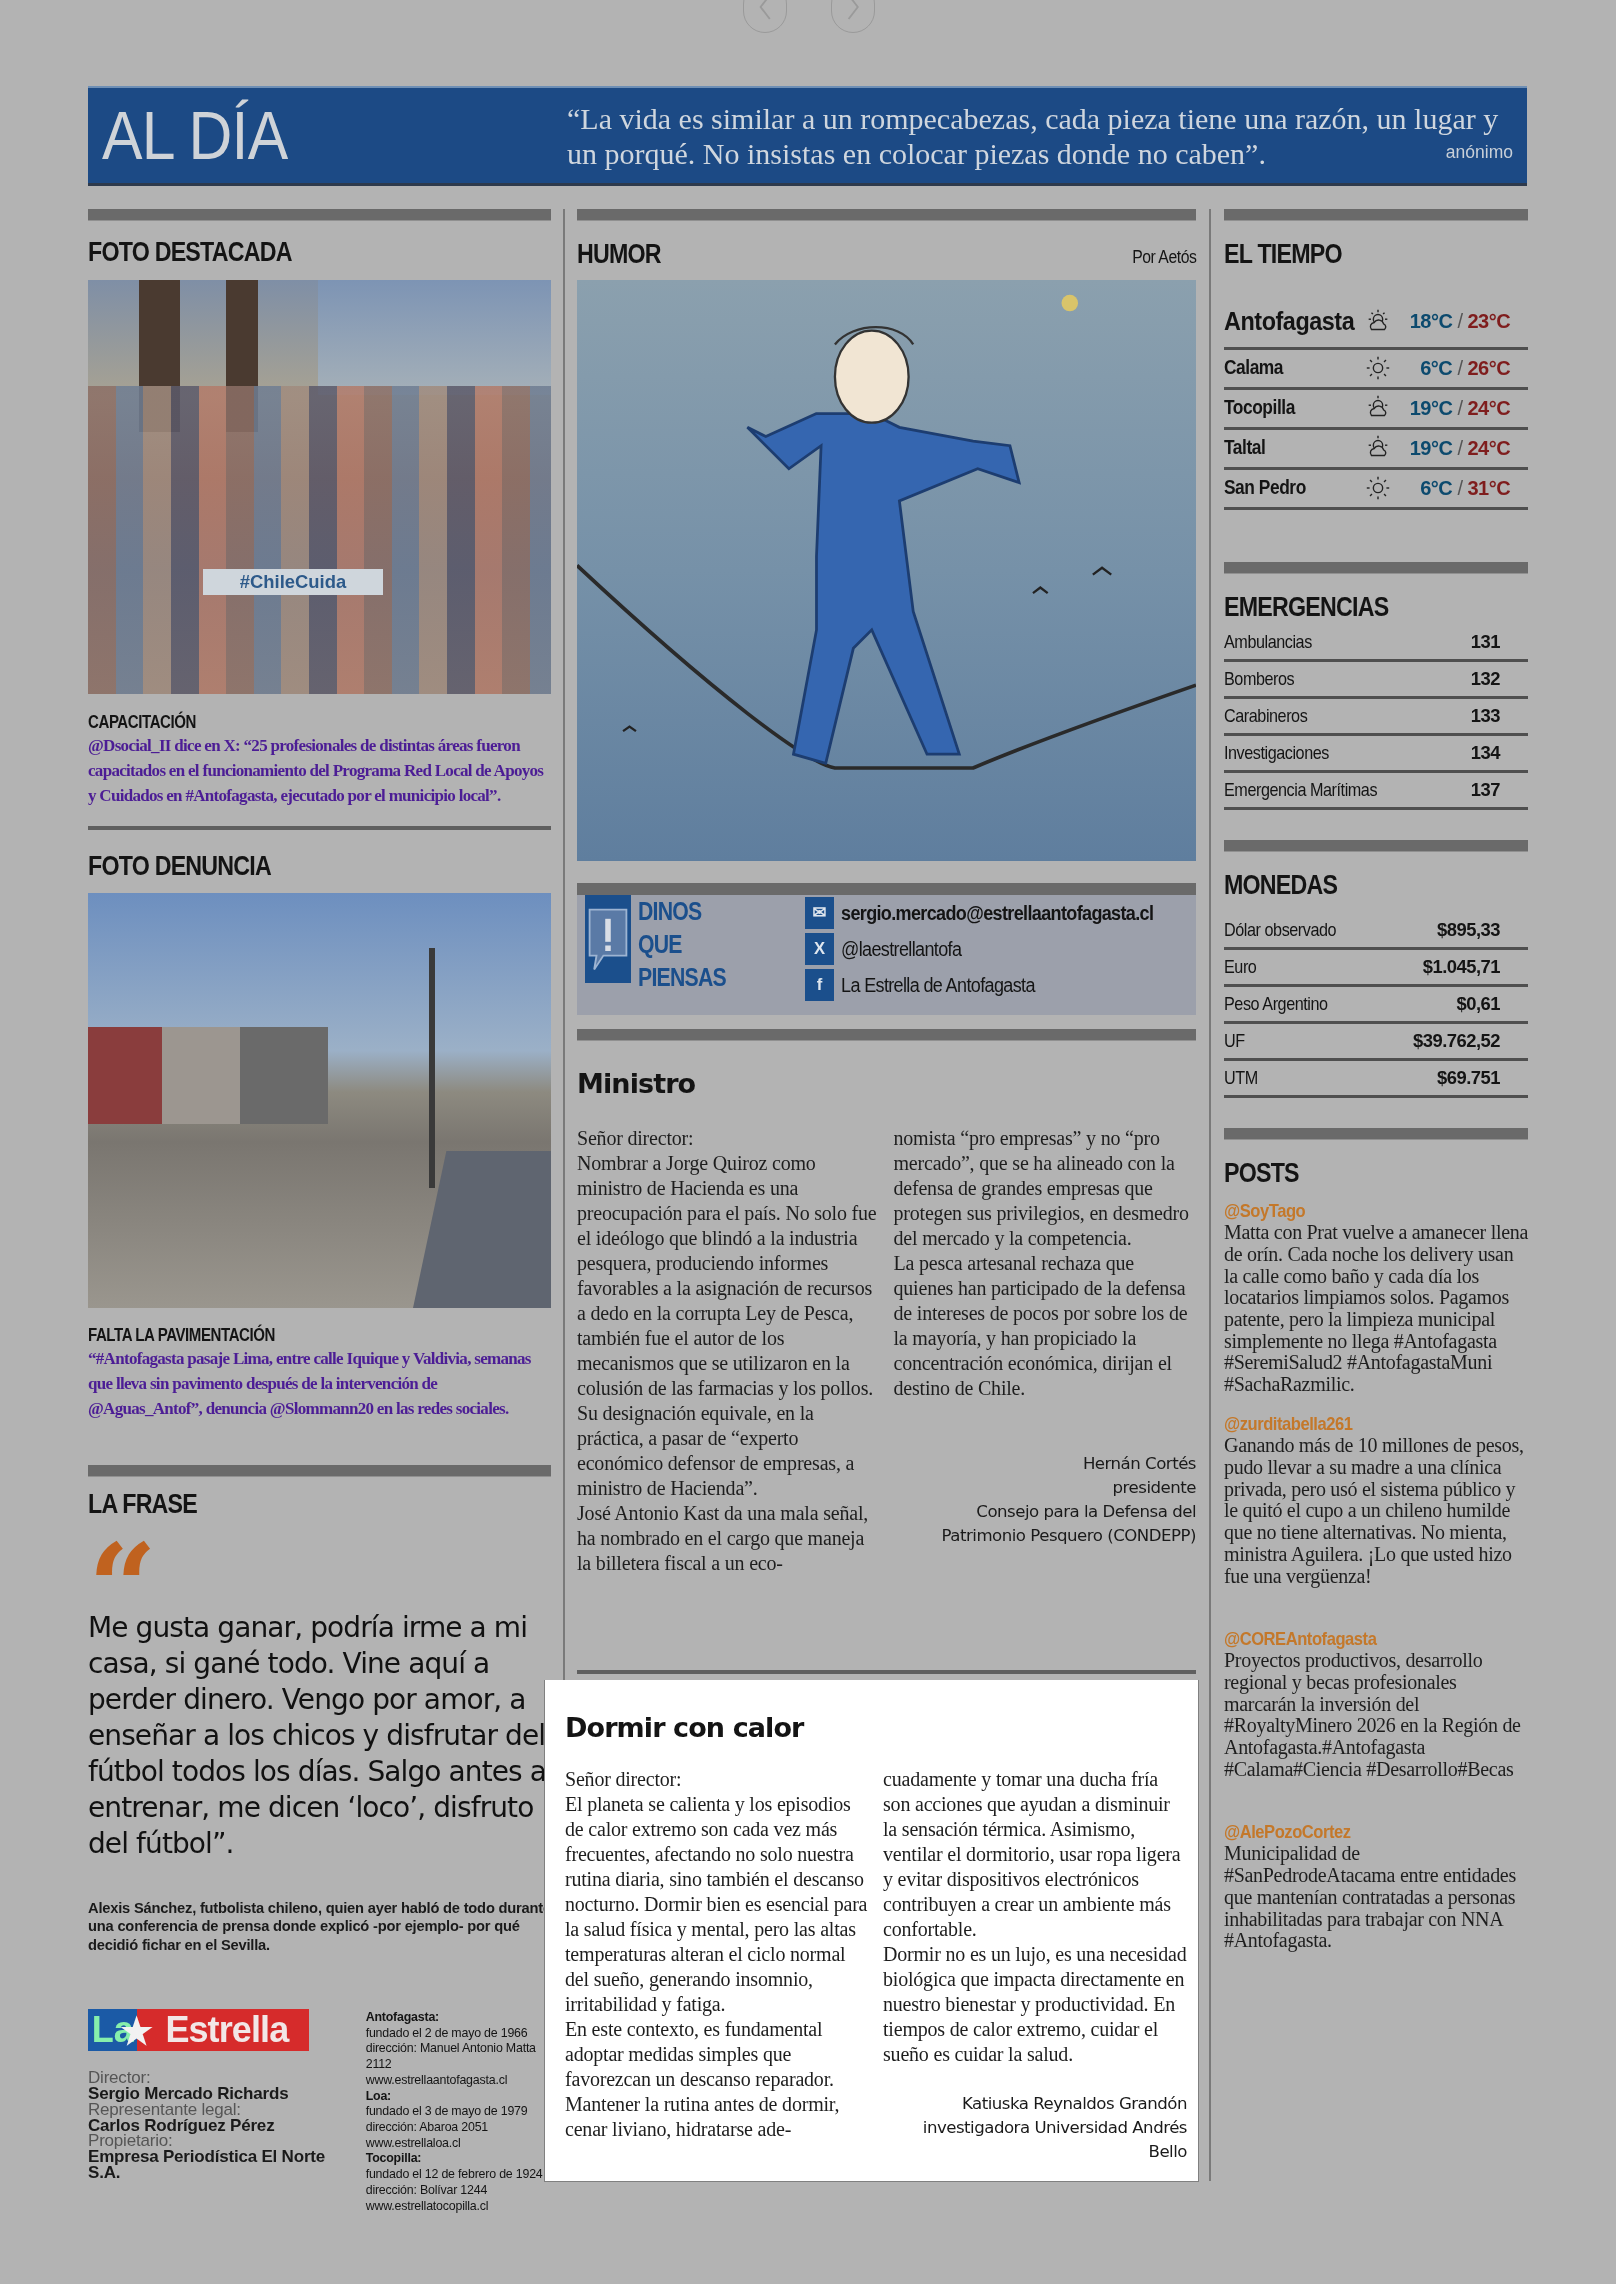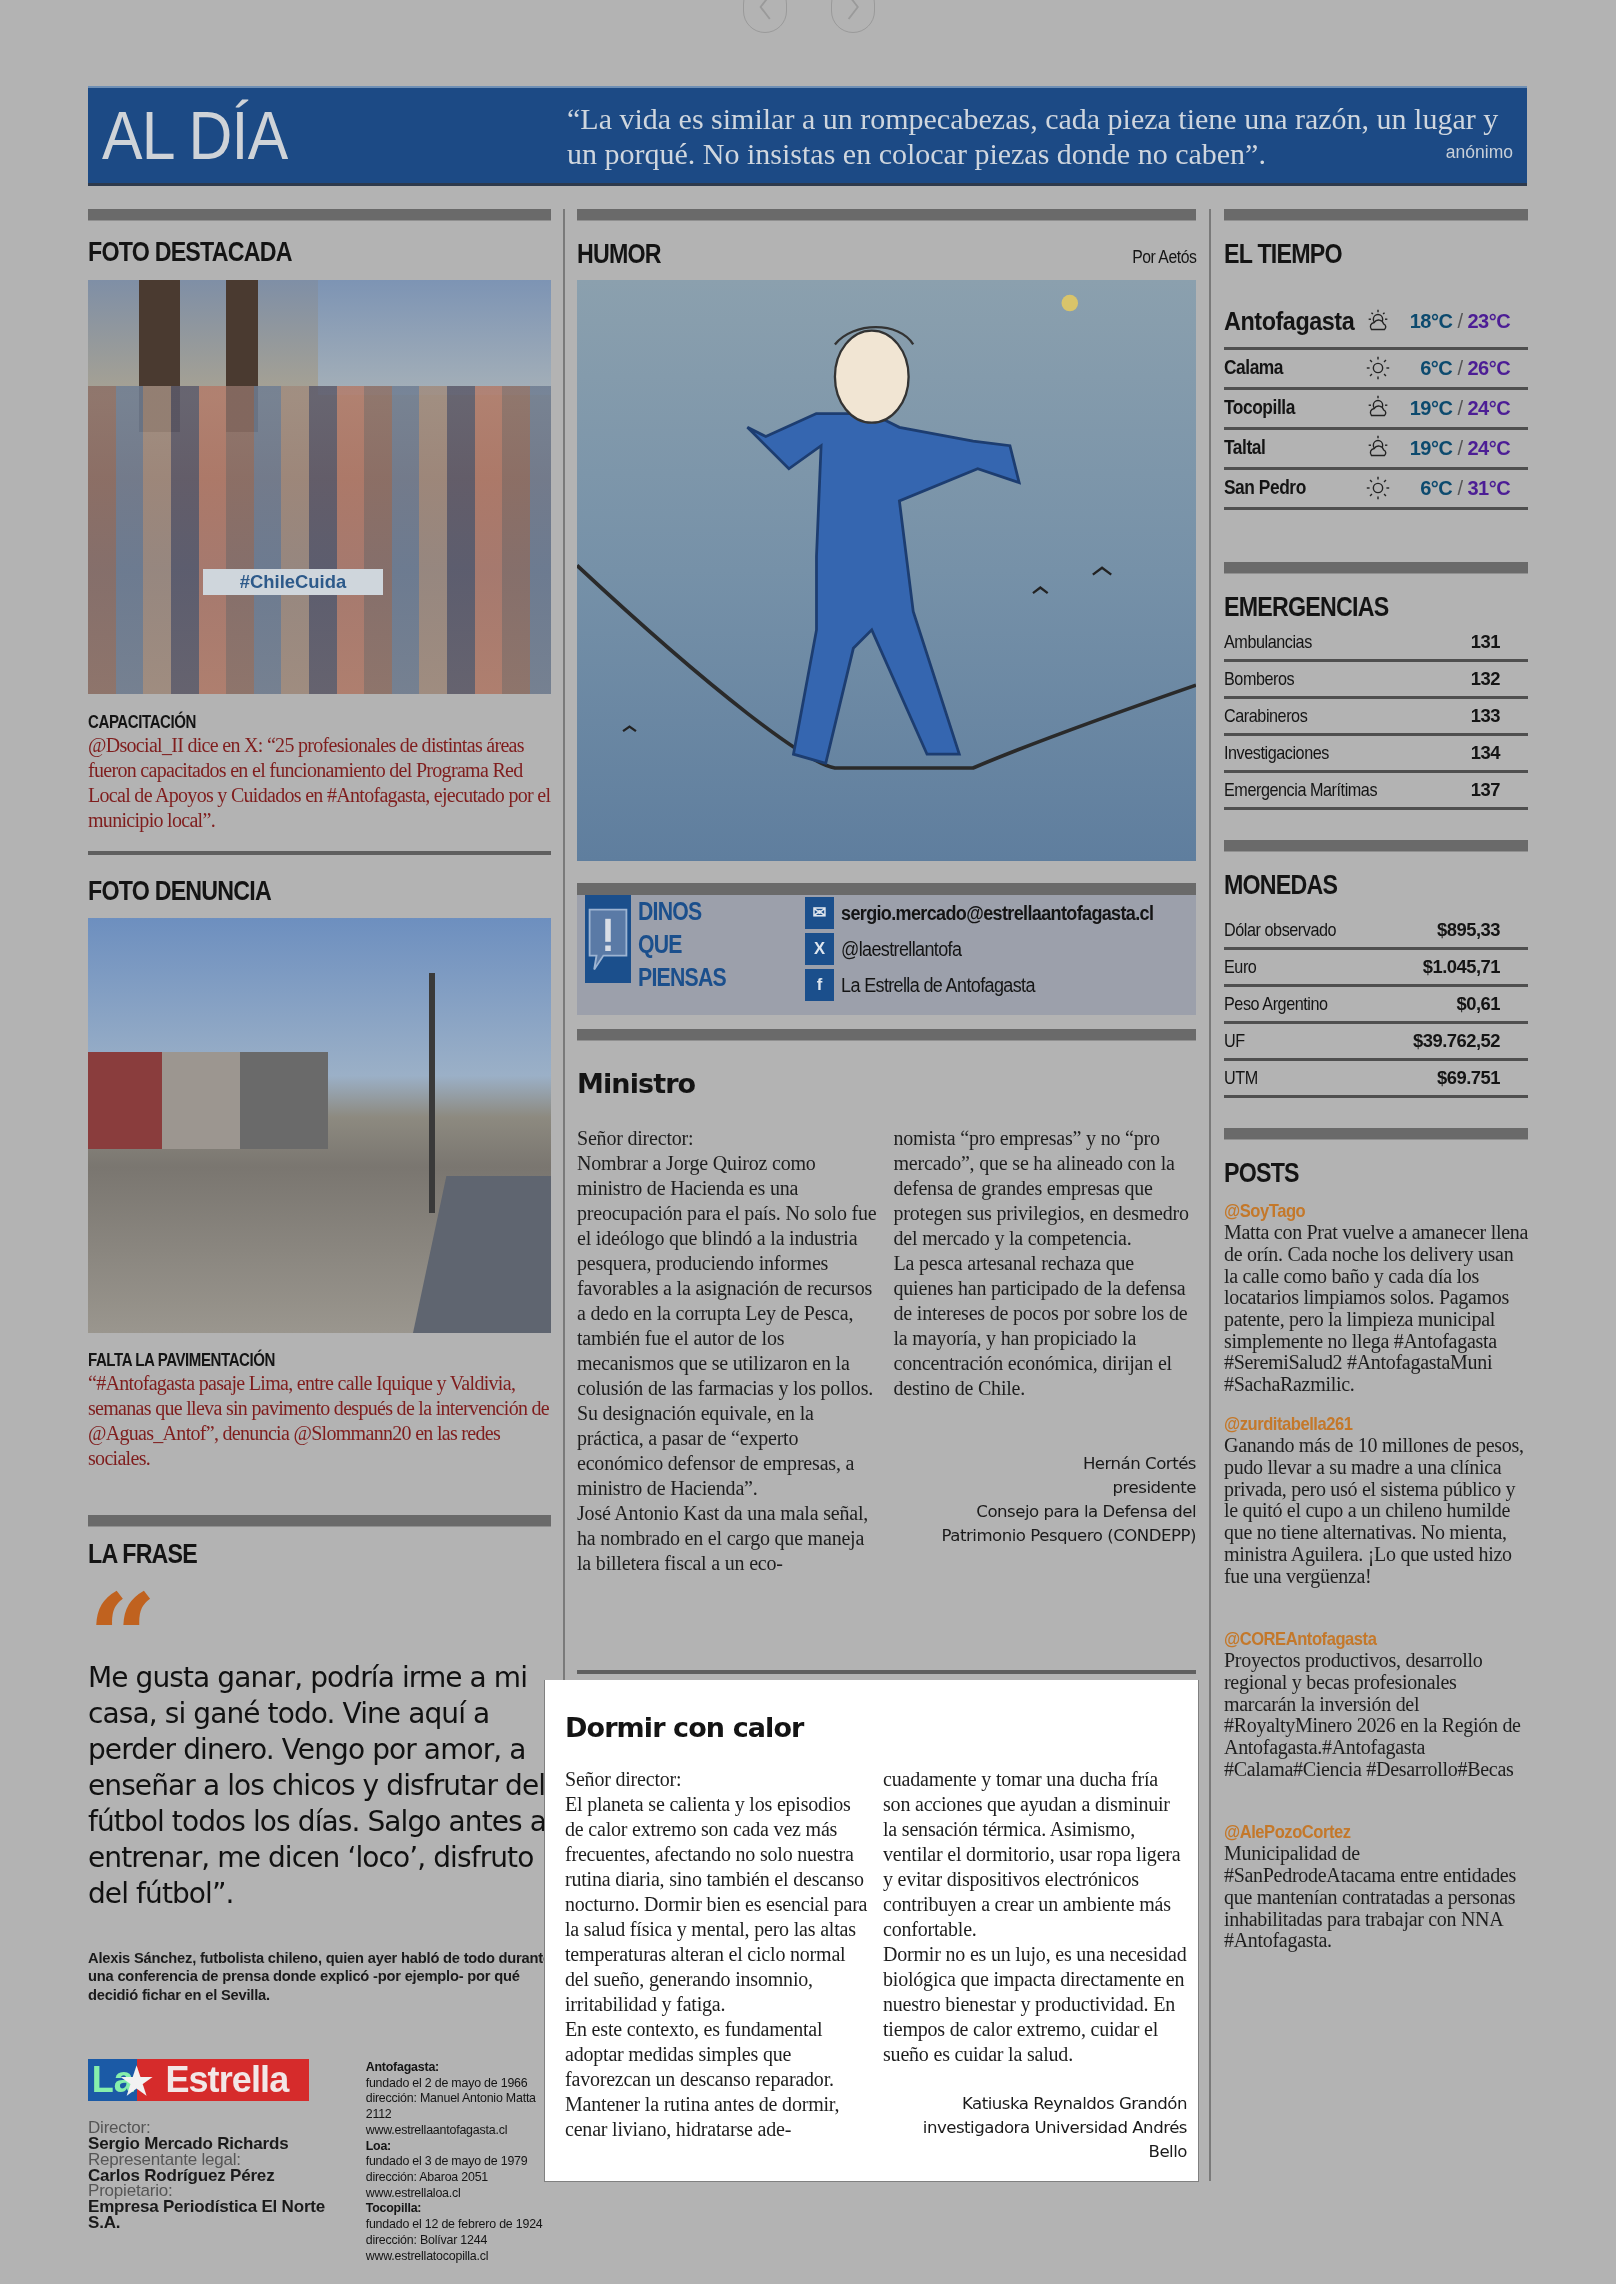--- a/index.html
+++ b/index.html
@@ -37,21 +37,21 @@
   .photo-group .sky { position: absolute; left: 230px; top: 0; width: 233px; height: 115px; background: linear-gradient(180deg, #7d94b4, #a5b0b8); }
   .photo-group .pillar { position: absolute; top: 0; width: 41px; height: 152px; background: #4a3a30; }
   .photo-group .crowd { position: absolute; left: 0; right: 0; top: 106px; height: 309px; background: repeating-linear-gradient(90deg, #8c6f66 0 28px, #6f7d92 28px 55px, #a08b7e 55px 83px, #5c5a6a 83px 111px, #b27b6a 111px 138px); opacity: 0.85; }
   .photo-sign { position: absolute; left: 115px; top: 289px; width: 180px; height: 26px; background: #cfd6dc; color: #2d5a8a; font-weight: 700; font-size: 18.4px; display: flex; align-items: center; justify-content: center; }
   .photo-street { height: 415px; margin-top: 13px; background: linear-gradient(180deg, #6d8fbf 0%, #9bb0c7 38%, #8d8a80 48%, #7a7670 60%, #9a968e 100%); }
   .photo-street .houses { position: absolute; left: 0; top: 134px; width: 240px; height: 97px; background: linear-gradient(90deg, #8a3d3d 0 74px, #9c9690 74px 152px, #6a6a6a 152px 240px); }
   .photo-street .pole { position: absolute; left: 341px; top: 55px; width: 6.4px; height: 240px; background: #3a3a3a; }
   .photo-street .sidewalk { position: absolute; right: 0; top: 258px; width: 138px; height: 157px; background: #5f6570; transform: skewX(-12deg); transform-origin: bottom; }
 
   .caption-kicker { font-family: "Liberation Sans", sans-serif; font-weight: 700; font-size: 17.5px; letter-spacing: -0.5px; margin-top: 17.5px; transform: scaleX(0.86); transform-origin: left; white-space: nowrap; }
-  .caption-text { font-family: "Liberation Serif", serif; font-size: 20px; line-height: 25px; letter-spacing: -0.7px; color: #7f1d1d; }
+  .caption-text { font-family: "Liberation Serif", serif; font-size: 17px; line-height: 25px; letter-spacing: -0.7px; color: #4c1d95; font-weight: bold; }
 
   
   .quote-mark { font-family: "DejaVu Serif", serif; font-size: 120px; line-height: 1; color: #c0621f; height: 74px; margin-top: 9.2px; font-weight: 700; }
   .frase-text { font-family: "DejaVu Sans", sans-serif; font-size: 28px; line-height: 36px; letter-spacing: -0.9px; color: #111; margin-top: 8.3px; }
   .frase-credit { font-family: "Liberation Sans", sans-serif; font-weight: 700; font-size: 14.7px; line-height: 18.4px; margin-top: 37px; color: #1a1a1a; letter-spacing: -0.2px; }
 
   
   .masthead { display: flex; margin-top: 55px; gap: 23px; }
   .logo { display: flex; height: 42px; width: 221px; }
   .logo-la { background: #1b5aa6; color: #86efac; font-weight: 700; font-size: 36px; padding: 0 3.7px; display: flex; align-items: center; position: relative; }
@@ -89,21 +89,21 @@
 
   
   .weather-row { display: flex; align-items: center; border-bottom: 3.2px solid #4f4f4f; height: 40px; }
   .weather-row.first { height: 53px; margin-top: 28.6px; }
   .w-city { font-family: "Liberation Sans", sans-serif; font-weight: 700; font-size: 19.3px; width: 138px; letter-spacing: -0.5px; transform: scaleX(0.9); transform-origin: left; white-space: nowrap; }
   .weather-row.first .w-city { font-size: 26px; }
   .w-icon { width: 32px; height: 32px; display: flex; align-items: center; justify-content: center; }
   .w-temps { margin-left: 9.2px; font-weight: 700; font-size: 20px; letter-spacing: -0.5px; width: 107px; text-align: right; white-space: nowrap; }
   .t-min { color: #0c4a6e; }
   .t-sep { color: #555; font-weight: 400; }
-  .t-max { color: #4c1d95; }
+  .t-max { color: #7f1d1d; }
 
   .list-row { display: flex; justify-content: space-between; align-items: center; height: 37px; border-bottom: 3.2px solid #4f4f4f; font-size: 18.4px; letter-spacing: -0.5px; padding-right: 28px; }
   .list-row .lbl { transform: scaleX(0.88); transform-origin: left; white-space: nowrap; }
   .list-row .num { font-weight: 700; }
 
   .post { margin-top: 17.5px; }
   .post-handle { font-weight: 700; font-size: 18.4px; color: #c4782a; letter-spacing: -0.5px; transform: scaleX(0.9); transform-origin: left; white-space: nowrap; }
   .post-text { font-family: "Liberation Serif", serif; font-size: 20px; line-height: 21.7px; color: #1e1e1e; letter-spacing: -0.3px; }
 </style>
 </head>

